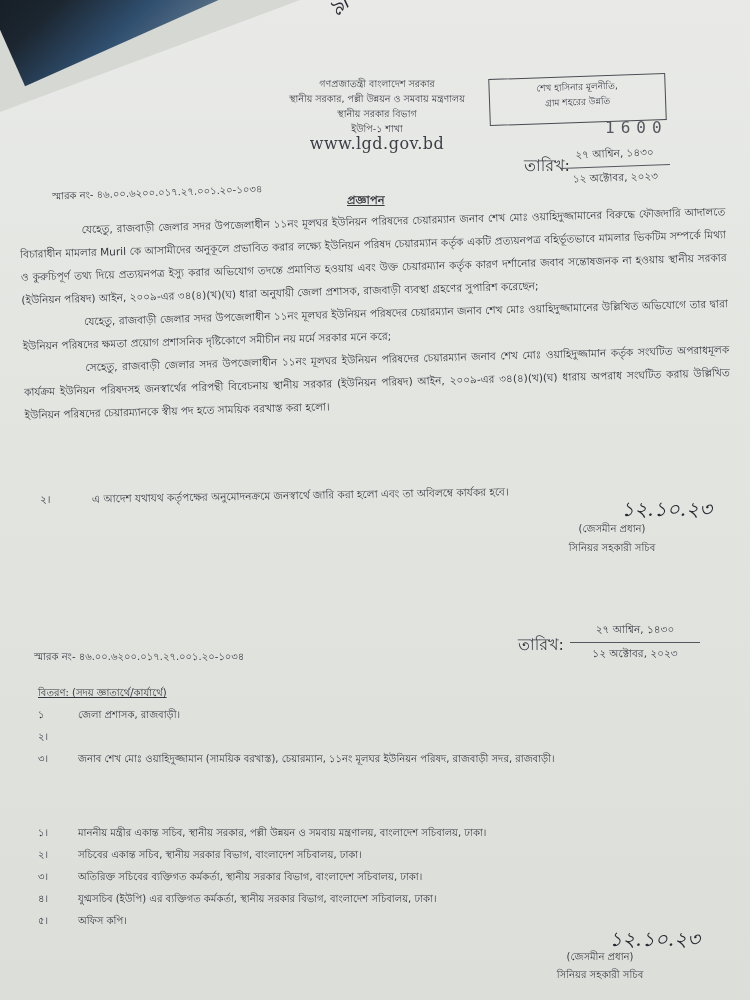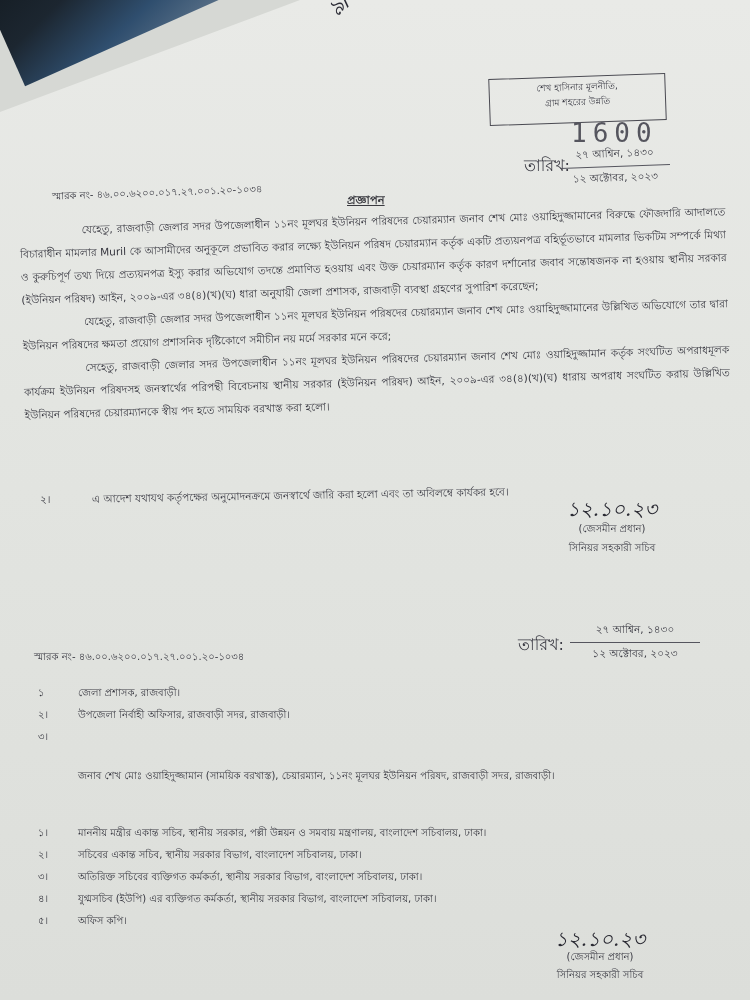--- a/index.html
+++ b/index.html
@@ -27,42 +27,49 @@
     font-size:22px; color:#2c2c36; transform:rotate(-52deg); transform-origin:left top;
     font-style:italic; letter-spacing:1px;
   }
   .hdr { text-align:center; font-size:9.5px; color:#3c3c46; line-height:15px; }
   .site { font-size:16px; color:#3d3d47; font-family:"DejaVu Serif", serif; letter-spacing:0.5px; }
   .stamp {
     position:absolute; left:489px; top:76px; width:175px; height:42px;
     border:1.5px solid #4a4a52; transform:rotate(-2deg);
     font-size:9px; text-align:center; line-height:15px; color:#3a3a44; padding-top:3px;
   }
-  .stamp-num { position:absolute; left:571px; top:118px; font-size:26px; color:#55555e; letter-spacing:6px; font-family:"DejaVu Sans Mono", monospace; }
+  .stamp-num { position:absolute; left:605px; top:118px; font-size:16px; color:#55555e; letter-spacing:6px; font-family:"DejaVu Sans Mono", monospace; }
   .date-block { position:absolute; }
   .date-top, .date-bot { font-size:10.5px; color:#3b3b44; text-align:center; }
   .date-line { height:1px; background:#55555e; margin:3px 0; }
   .para { position:absolute; font-size:10.5px; line-height:23px; color:#36363f; }
   .para p { margin:0; text-indent:62px; text-align:justify; }
   .title-pr { text-decoration:underline; font-weight:bold; font-size:11.5px; }
   .sig-block { position:absolute; text-align:center; font-size:10px; color:#3b3b44; line-height:19px; }
-  .sig-scrawl { font-family:"DejaVu Serif", serif; font-style:italic; font-size:20px; color:#2a2a33; }
+  .sig-scrawl { font-family:"DejaVu Serif", serif; font-style:italic; font-size:20px; color:#2a2a33;text-align:right; }
   .list { position:absolute; font-size:10px; color:#36363f; line-height:22px; }
   .list .row { display:flex; }
   .list .num { width:40px; flex:none; }
   .ul { text-decoration:underline; }
 </style>
 </head>
 <body>
 
 <div class="corner-dark"></div>
 <div class="paper">
 
   <div class="handwrite">৯/১০/২০২০</div>
 
+  <div class="abs hdr" style="left:262px; top:76px; width:230px;">
+    <div>গণপ্রজাতন্ত্রী বাংলাদেশ সরকার</div>
+    <div>স্থানীয় সরকার, পল্লী উন্নয়ন ও সমবায় মন্ত্রণালয়</div>
+    <div>স্থানীয় সরকার বিভাগ</div>
+    <div>ইউপি-১ শাখা</div>
+    <div class="site">www.lgd.gov.bd</div>
+  </div>
 
   <div class="stamp">
     <div>শেখ হাসিনার মূলনীতি,</div>
     <div>গ্রাম শহরের উন্নতি</div>
   </div>
   <div class="stamp-num">1600</div>
 
   <div class="abs t" style="left:524px; top:158px;">তারিখ:</div>
   <div class="date-block" style="left:560px; top:146px; width:110px; transform:rotate(-2deg);">
     <div class="date-top">২৭ আশ্বিন, ১৪৩০</div>
@@ -92,31 +99,31 @@
   <div class="abs t" style="left:518px; top:637px;">তারিখ:</div>
   <div class="date-block" style="left:570px; top:622px; width:130px;">
     <div class="date-top">২৭ আশ্বিন, ১৪৩০</div>
     <div class="date-line"></div>
     <div class="date-bot">১২ অক্টোবর, ২০২৩</div>
   </div>
 
   <div class="abs t" style="left:34px; top:652px; font-size:10px;">স্মারক নং- ৪৬.০০.৬২০০.০১৭.২৭.০০১.২০-১০৩৪</div>
 
   <div class="list" style="left:38px; top:682px; width:690px;">
+    <div class="ul">বিতরণ: (সদয় জ্ঞাতার্থে/কার্যার্থে)</div>
     <div class="row">
         <span class="num">১</span>
         <span>জেলা প্রশাসক, রাজবাড়ী।</span>
       </div>
     <div class="row">
         <span class="num">২।</span>
-        <span>উপজেলা নির্বাহী অফিসার, রাজবাড়ী সদর, রাজবাড়ী।</span>
       </div>
     <div class="row">
         <span class="num">৩।</span>
-        <span style="white-space:normal; width:640px;margin-top:39px;">জনাব শেখ মোঃ ওয়াহিদুজ্জামান (সাময়িক বরখাস্ত), চেয়ারম্যান, ১১নং মূলঘর ইউনিয়ন পরিষদ, রাজবাড়ী সদর, রাজবাড়ী।</span>
+        <span style="white-space:normal; width:640px;">জনাব শেখ মোঃ ওয়াহিদুজ্জামান (সাময়িক বরখাস্ত), চেয়ারম্যান, ১১নং মূলঘর ইউনিয়ন পরিষদ, রাজবাড়ী সদর, রাজবাড়ী।</span>
       </div>
   </div>
 
   <div class="list" style="left:38px; top:822px; width:690px;">
     <div class="row">
         <span class="num">১।</span>
         <span>মাননীয় মন্ত্রীর একান্ত সচিব, স্থানীয় সরকার, পল্লী উন্নয়ন ও সমবায় মন্ত্রণালয়, বাংলাদেশ সচিবালয়, ঢাকা।</span>
       </div>
     <div class="row">
         <span class="num">২।</span>

